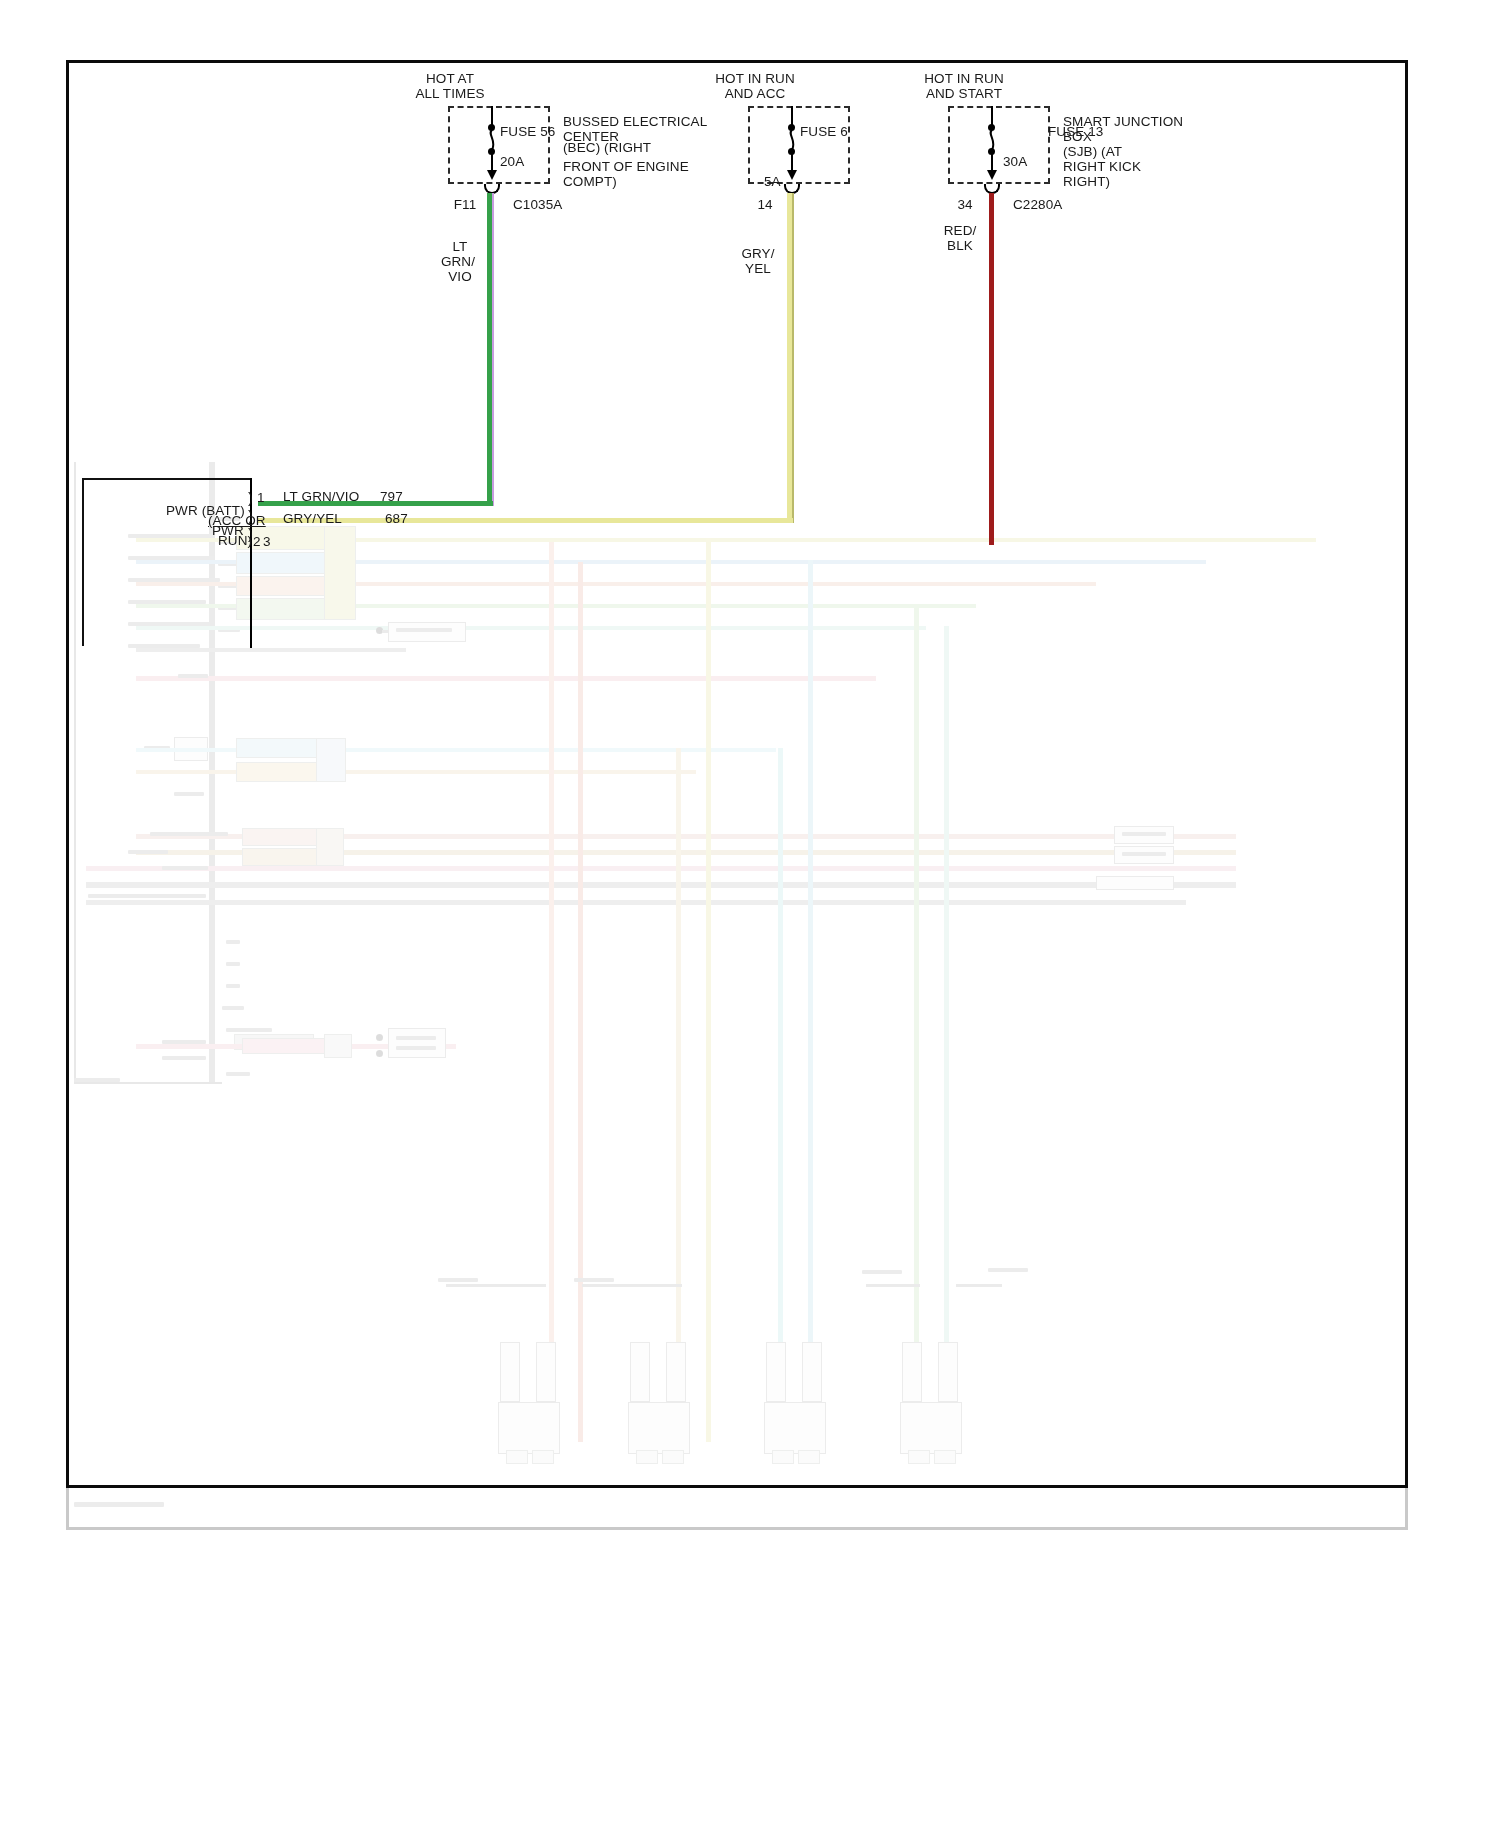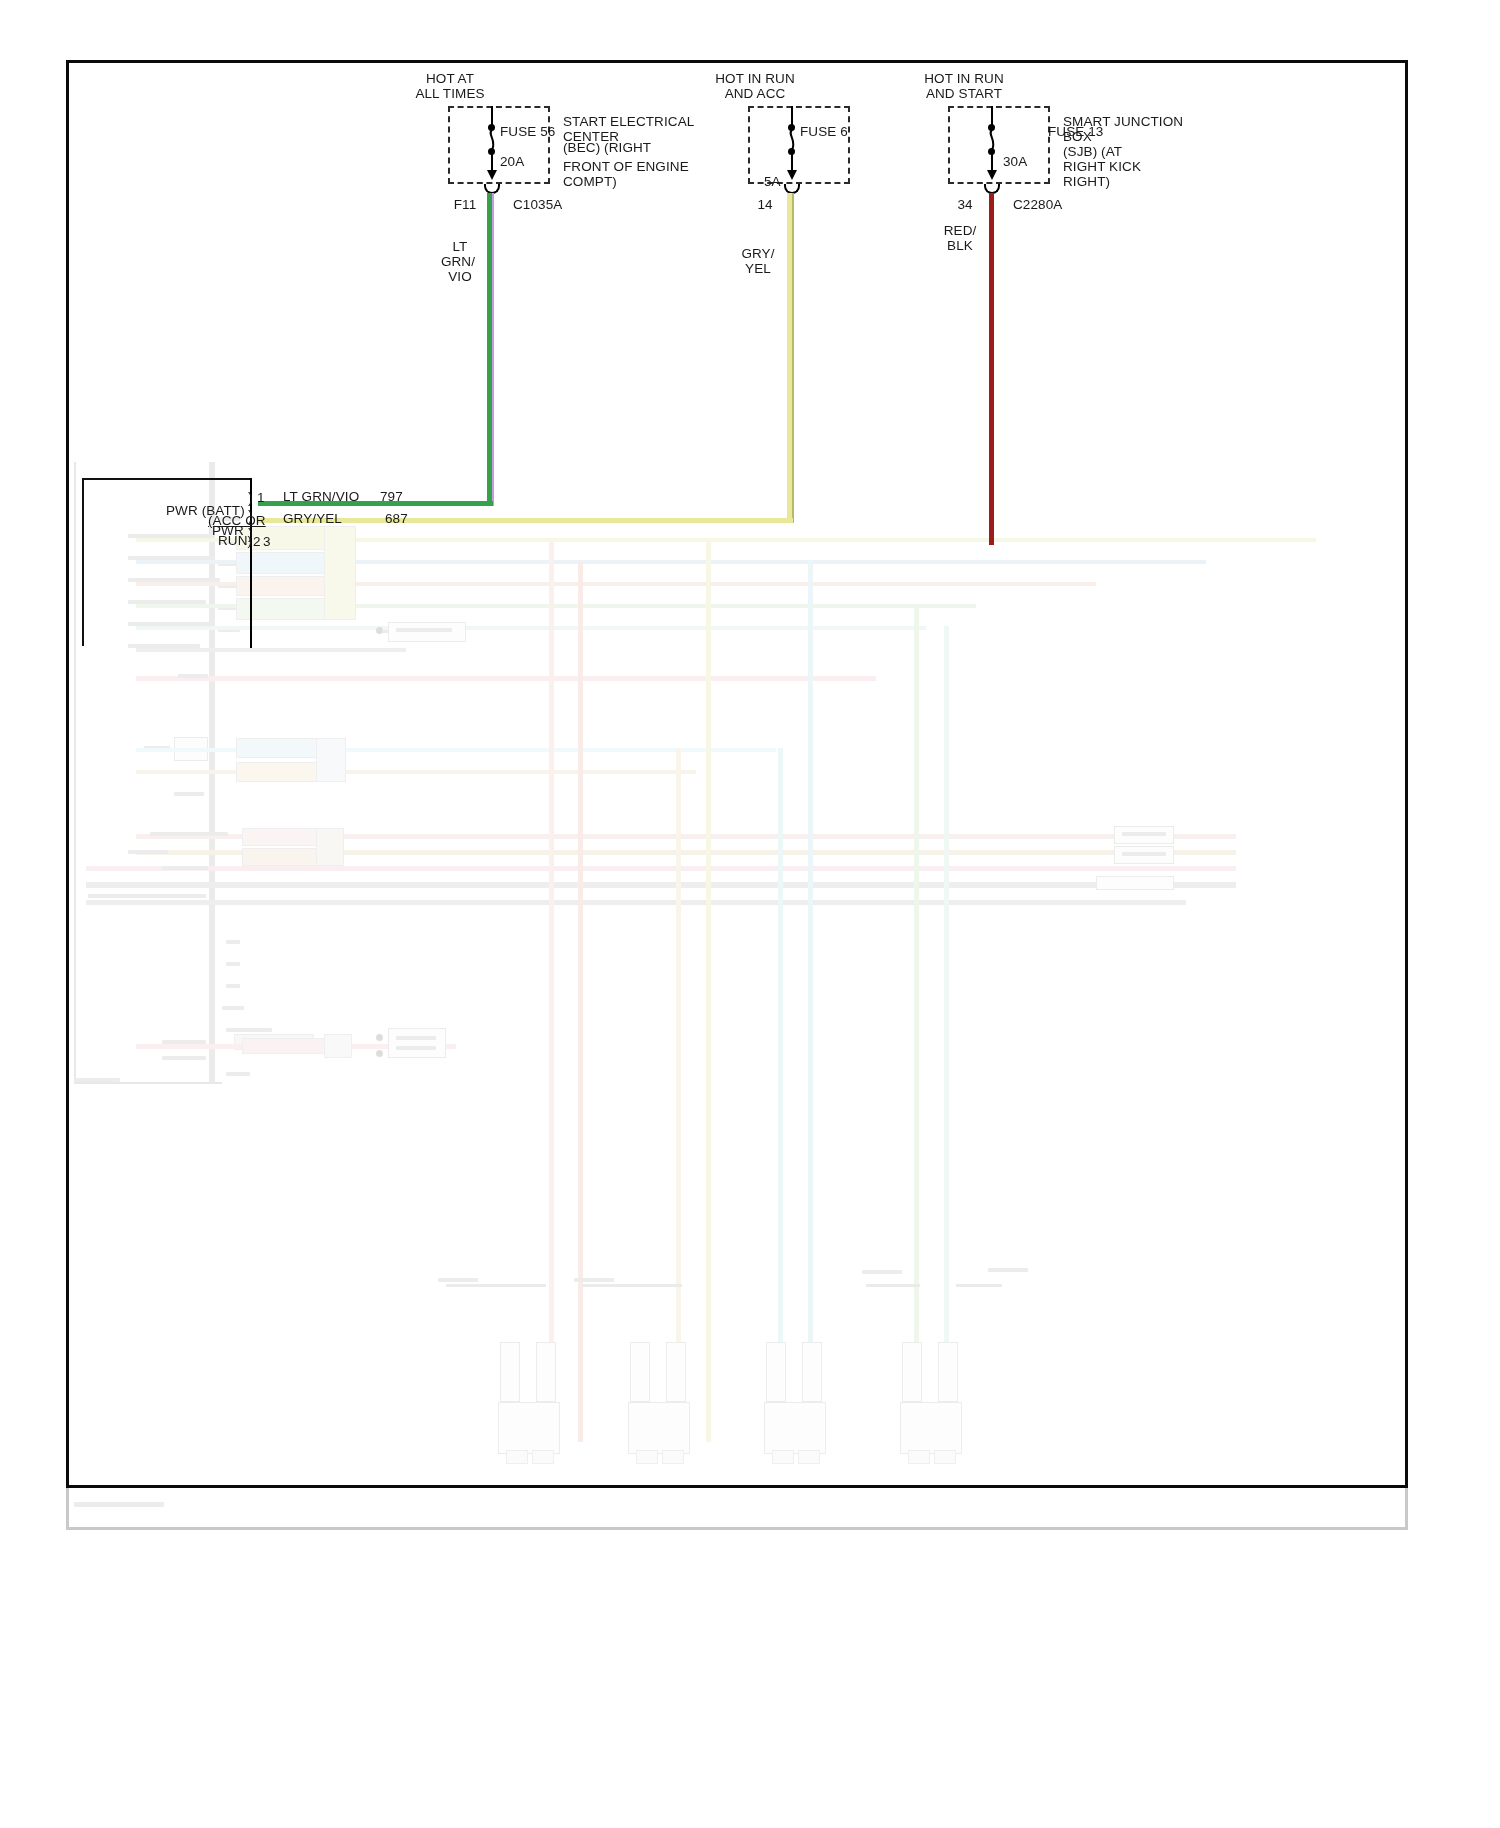--- a/index.html
+++ b/index.html
@@ -204,21 +204,21 @@
       <path d="M6 0 C 1 4, 11 10, 6 20" stroke="#000" stroke-width="2" fill="none"></path>
     </svg>
     <div class="fuse-dot" style="left:488px;top:148px;"></div>
     <div class="fuse-stem" style="left:491px;top:154px;height:18px;"></div>
     <div class="arrow-dn" style="left:486.5px;top:170px;"></div>
     <div class="cup" style="left:484px;top:184px;"></div>
 
     <div class="txt" style="left:500px;top:124px;">FUSE 56</div>
     <div class="txt" style="left:500px;top:154px;">20A</div>
 
-    <div class="txt" style="left:563px;top:114px;">START ELECTRICAL</div>
+    <div class="txt" style="left:563px;top:114px;">BUSSED ELECTRICAL</div>
     <div class="txt" style="left:563px;top:129px;">CENTER</div>
     <div class="txt" style="left:563px;top:140px;">(BEC) (RIGHT</div>
     <div class="txt" style="left:563px;top:159px;">FRONT OF ENGINE</div>
     <div class="txt" style="left:563px;top:174px;">COMPT)</div>
 
     <div class="txt c" style="left:440px;top:197px;width:50px;">F11</div>
     <div class="txt" style="left:513px;top:197px;">C1035A</div>
 
     <div class="txt c" style="left:435px;top:239px;width:50px;">LT</div>
     <div class="txt c" style="left:430px;top:254px;width:56px;">GRN/</div>

